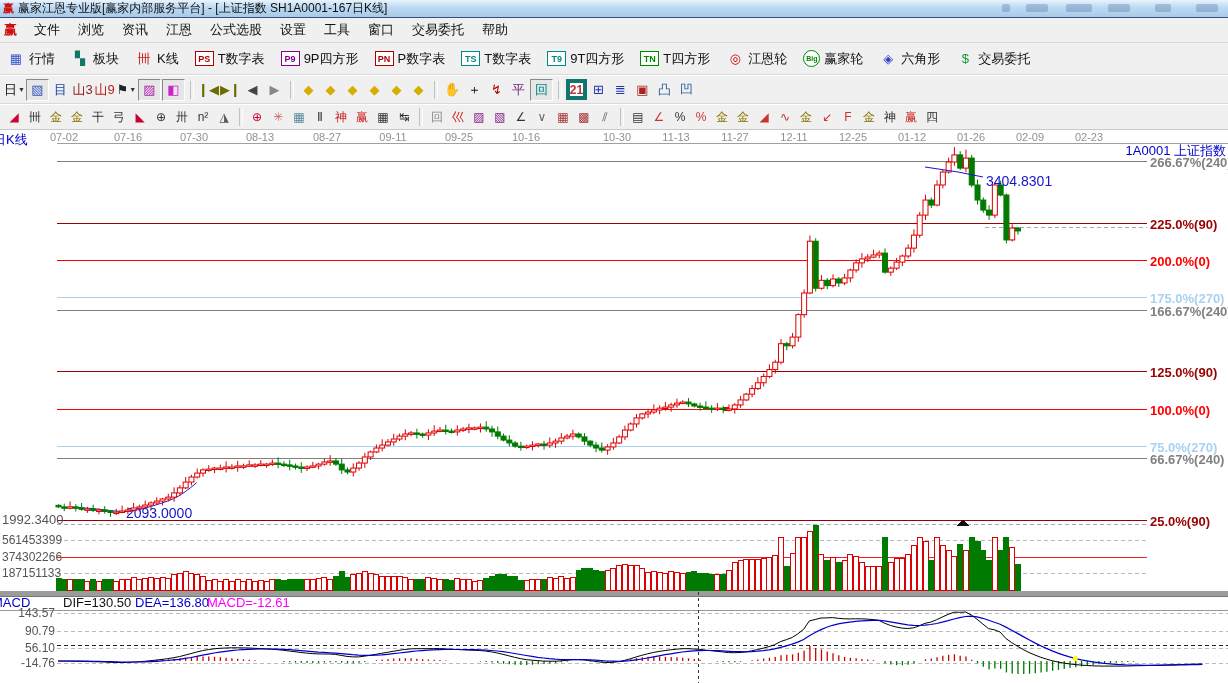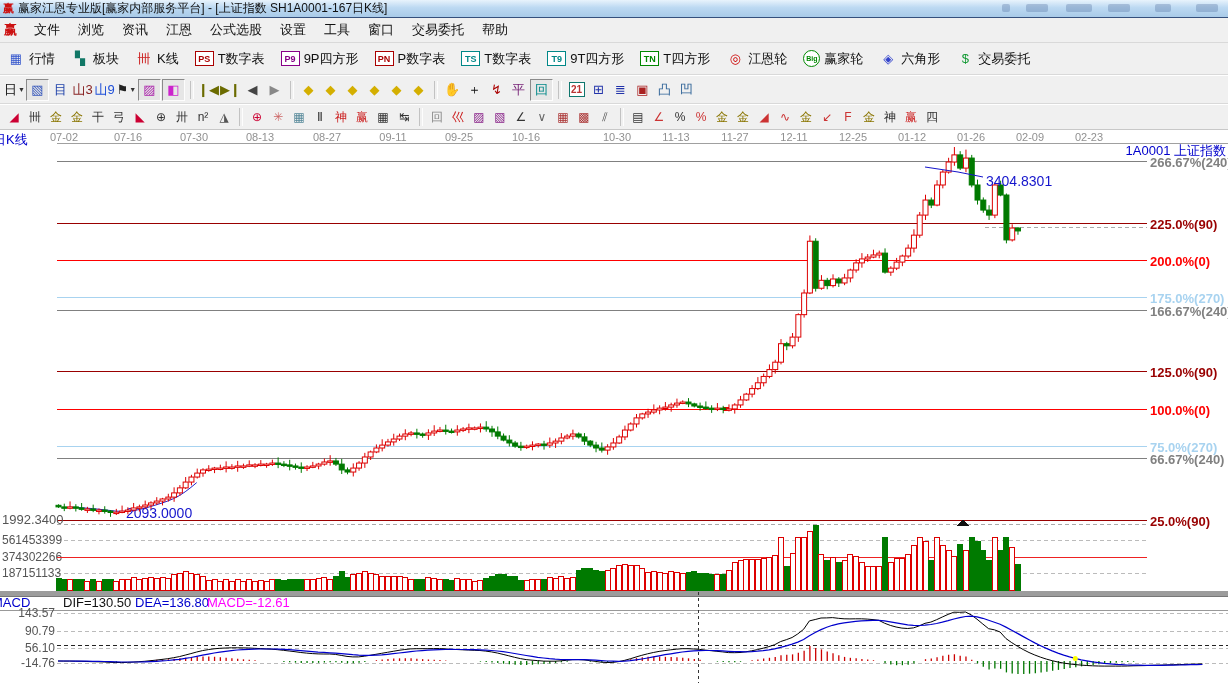--- a/index.html
+++ b/index.html
@@ -28,21 +28,21 @@
     border-bottom:1px solid #d9d9d9;display:flex;align-items:center;padding-left:4px;box-sizing:border-box;}
   .tbC{position:absolute;left:0;top:105px;width:1228px;height:25px;background:#f0f0f0;
     border-bottom:1px solid #c8c8c8;display:flex;align-items:center;padding-left:4px;box-sizing:border-box;}
   .cell{display:inline-flex;align-items:center;justify-content:center;width:21px;height:20px;
     font-size:13px;margin-right:1px;cursor:default;}
   .tbC .cell{width:20px;height:18px;font-size:12px;}
   .cell.press{border:1px solid;border-color:#8a8a8a #fdfdfd #fdfdfd #8a8a8a;background:#e6e6e6;}
   .sep{width:2px;height:18px;border-left:1px solid #c2c2c2;border-right:1px solid #fdfdfd;margin:0 4px;}
   .drop{font-size:7px;color:#333;margin-left:1px;}
   .mini21{display:inline-flex;align-items:center;justify-content:center;width:14px;height:13px;
-    border:1px solid #0f766e;color:#b33;font-size:10px;font-weight:bold;background:#fff;}
+    border:4px solid #0f766e;color:#b33;font-size:12px;font-weight:bold;background:#fff;}
   
   #chartwrap{position:absolute;left:0;top:130px;width:1228px;height:553px;}
   svg text{font-family:"Liberation Sans","DejaVu Sans",sans-serif;}
 </style>
 </head>
 <body>
 
 <div class="screen">
 
   <div class="titlebar">
@@ -113,21 +113,21 @@
       <div class="item">
         <span class="ic" style="color: rgb(17, 153, 51);">$</span>
         <span>交易委托</span>
       </div>
     </div>
   <div class="tbB" id="toolbar-nav">
       <span class="cell" style="color: rgb(17, 17, 17);">日<span class="drop">▼</span></span>
       <span class="cell press" style="color: rgb(51, 85, 187);">▧</span>
       <span class="cell" style="color: rgb(34, 68, 170);">目</span>
       <span class="cell" style="color: rgb(136, 34, 34);">山3</span>
-      <span class="cell" style="color: #1d4ed8;">山9</span>
+      <span class="cell" style="color: #b91c1c;">山9</span>
       <span class="cell" style="color: rgb(34, 34, 34);">⚑<span class="drop">▼</span></span>
       <span class="cell press" style="color: rgb(170, 34, 170);">▨</span>
       <span class="cell press" style="color: rgb(204, 34, 204);">◧</span>
       <span class="sep"></span>
       <span class="cell" style="color: rgb(107, 107, 0);">❙◀</span>
       <span class="cell" style="color: rgb(107, 107, 0);">▶❙</span>
       <span class="cell" style="color: rgb(68, 68, 68);">◀</span>
       <span class="cell" style="color: rgb(136, 136, 136);">▶</span>
       <span class="sep"></span>
       <span class="cell" style="color: rgb(212, 175, 0);">◆</span>

